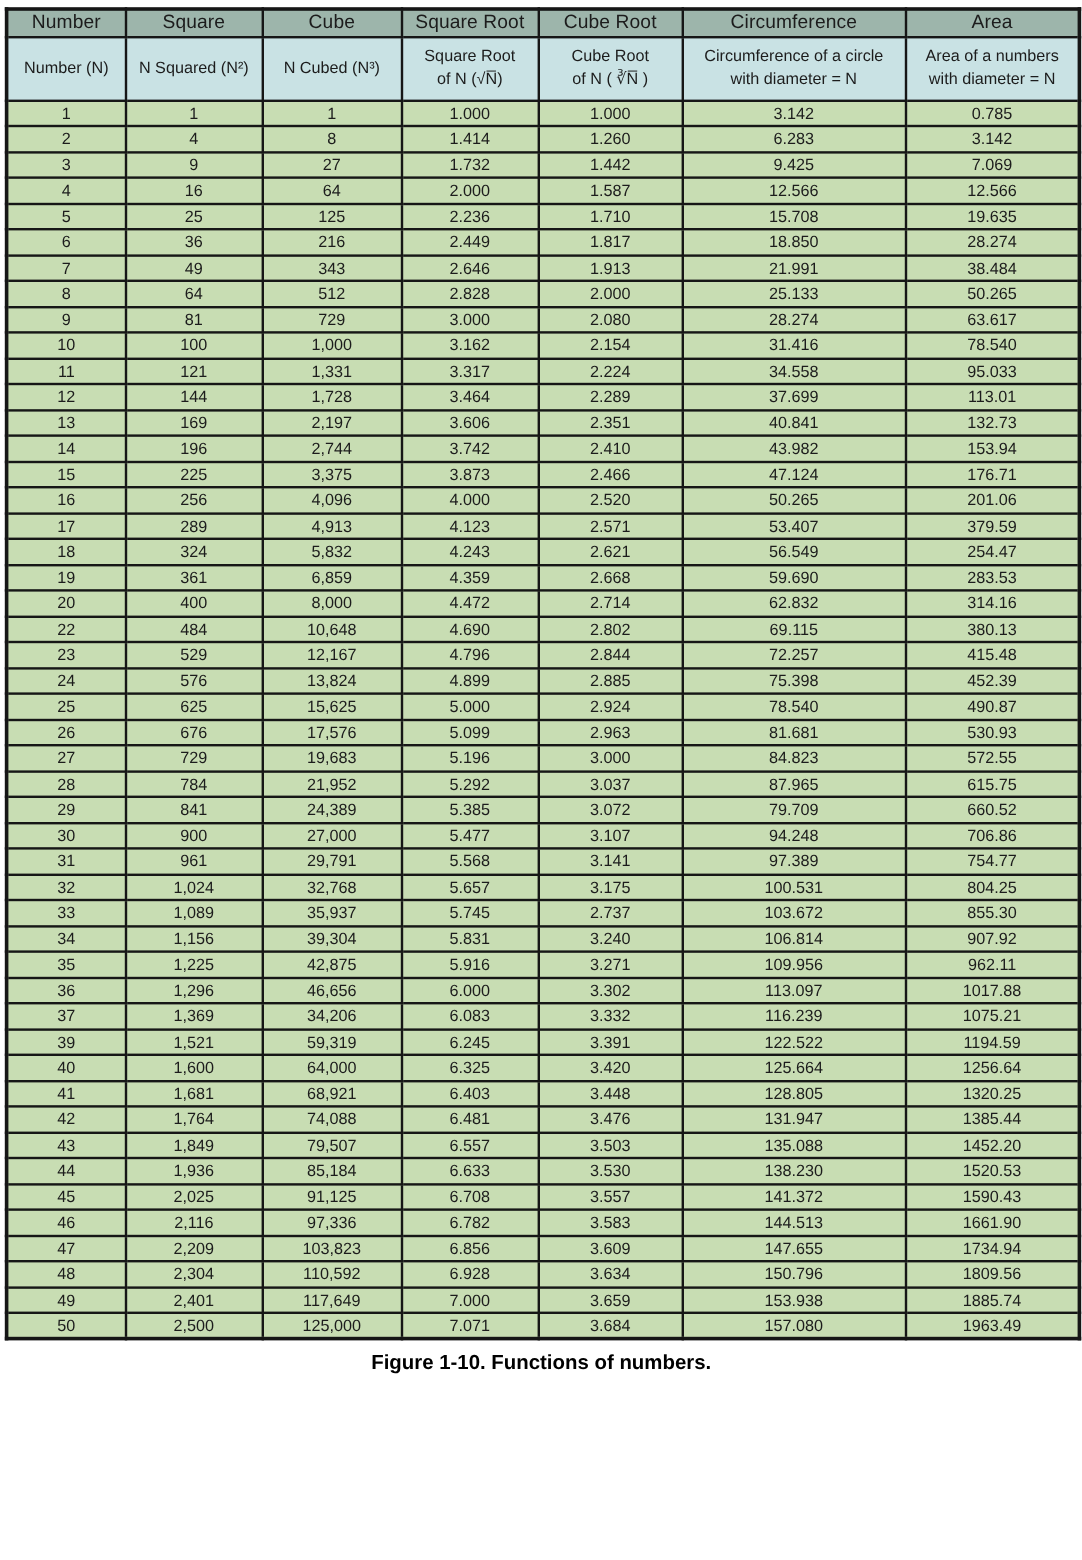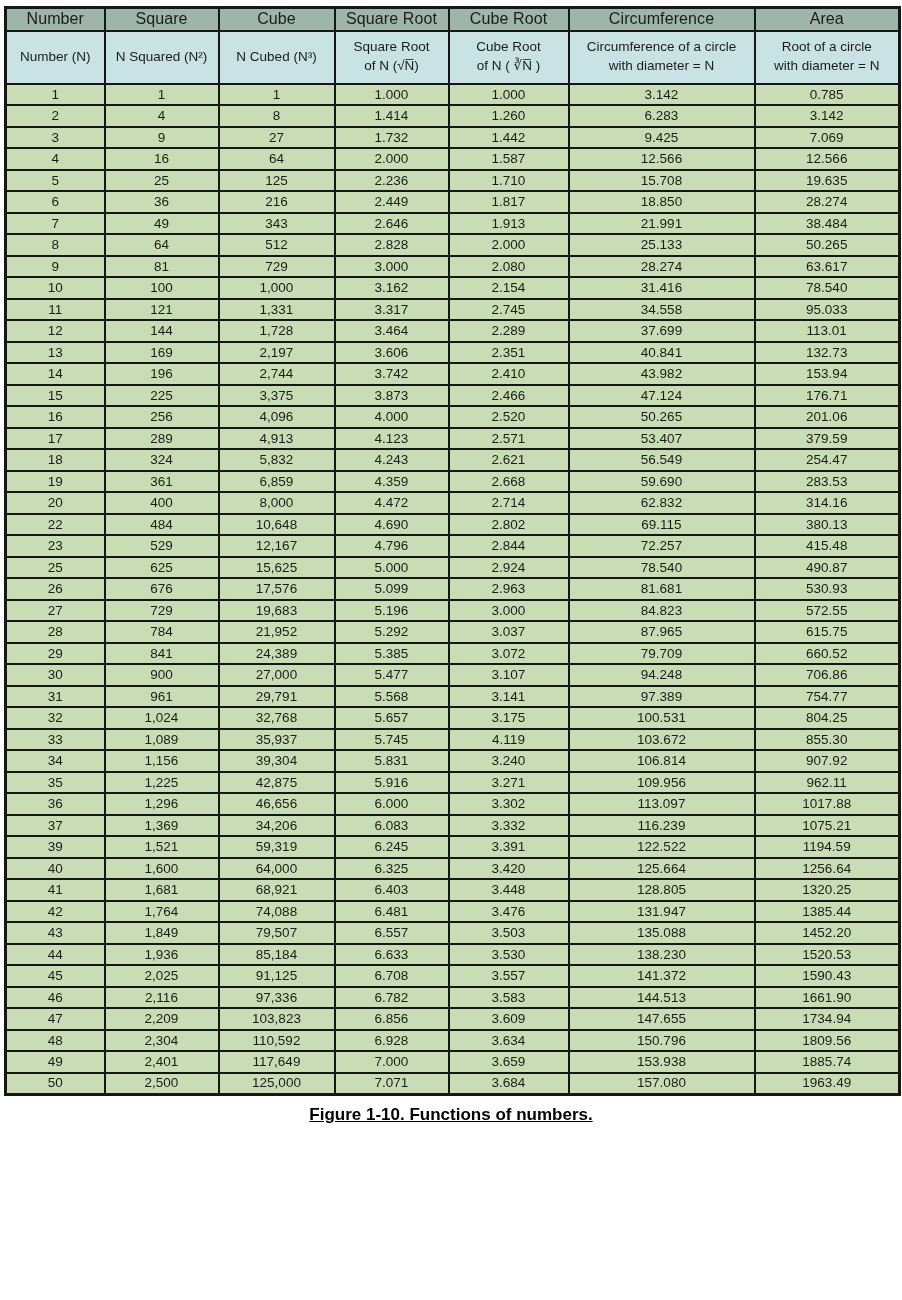--- a/index.html
+++ b/index.html
@@ -58,21 +58,20 @@
     font-size:13.5px;
     height:21.5px;
     line-height:1;
   }
   .caption{
     margin-top:9px;
     text-align:center;
     font-weight:bold;
     font-size:17px;
     color:#000;
-    text-decoration:underline;
   }
 </style>
 </head>
 <body>
 
 <div class="page">
   <table>
     <colgroup>
       <col class="c-number">
       <col class="c-square">
@@ -95,21 +94,21 @@
       <tr class="sub-header">
         <th>Number (N)</th>
         <th>N Squared  (N²)</th>
         <th>N Cubed (N³)</th>
         <th>Square Root
 of N (√N̅)</th>
         <th>Cube Root
 of N ( ∛N̅ )</th>
         <th>Circumference of a circle
 with diameter = N</th>
-        <th>Root of a circle
+        <th>Area of a numbers
 with diameter = N</th>
       </tr>
     </thead>
     <tbody>
         <tr>
           <td>1</td>
           <td>1</td>
           <td>1</td>
           <td>1.000</td>
           <td>1.000</td>
@@ -195,21 +194,21 @@
           <td>3.162</td>
           <td>2.154</td>
           <td>31.416</td>
           <td>78.540</td>
         </tr>
         <tr>
           <td>11</td>
           <td>121</td>
           <td>1,331</td>
           <td>3.317</td>
-          <td>2.745</td>
+          <td>2.224</td>
           <td>34.558</td>
           <td>95.033</td>
         </tr>
         <tr>
           <td>12</td>
           <td>144</td>
           <td>1,728</td>
           <td>3.464</td>
           <td>2.289</td>
           <td>37.699</td>
@@ -299,20 +298,29 @@
         <tr>
           <td>23</td>
           <td>529</td>
           <td>12,167</td>
           <td>4.796</td>
           <td>2.844</td>
           <td>72.257</td>
           <td>415.48</td>
         </tr>
         <tr>
+          <td>24</td>
+          <td>576</td>
+          <td>13,824</td>
+          <td>4.899</td>
+          <td>2.885</td>
+          <td>75.398</td>
+          <td>452.39</td>
+        </tr>
+        <tr>
           <td>25</td>
           <td>625</td>
           <td>15,625</td>
           <td>5.000</td>
           <td>2.924</td>
           <td>78.540</td>
           <td>490.87</td>
         </tr>
         <tr>
           <td>26</td>
@@ -375,21 +383,21 @@
           <td>5.657</td>
           <td>3.175</td>
           <td>100.531</td>
           <td>804.25</td>
         </tr>
         <tr>
           <td>33</td>
           <td>1,089</td>
           <td>35,937</td>
           <td>5.745</td>
-          <td>4.119</td>
+          <td>2.737</td>
           <td>103.672</td>
           <td>855.30</td>
         </tr>
         <tr>
           <td>34</td>
           <td>1,156</td>
           <td>39,304</td>
           <td>5.831</td>
           <td>3.240</td>
           <td>106.814</td>

